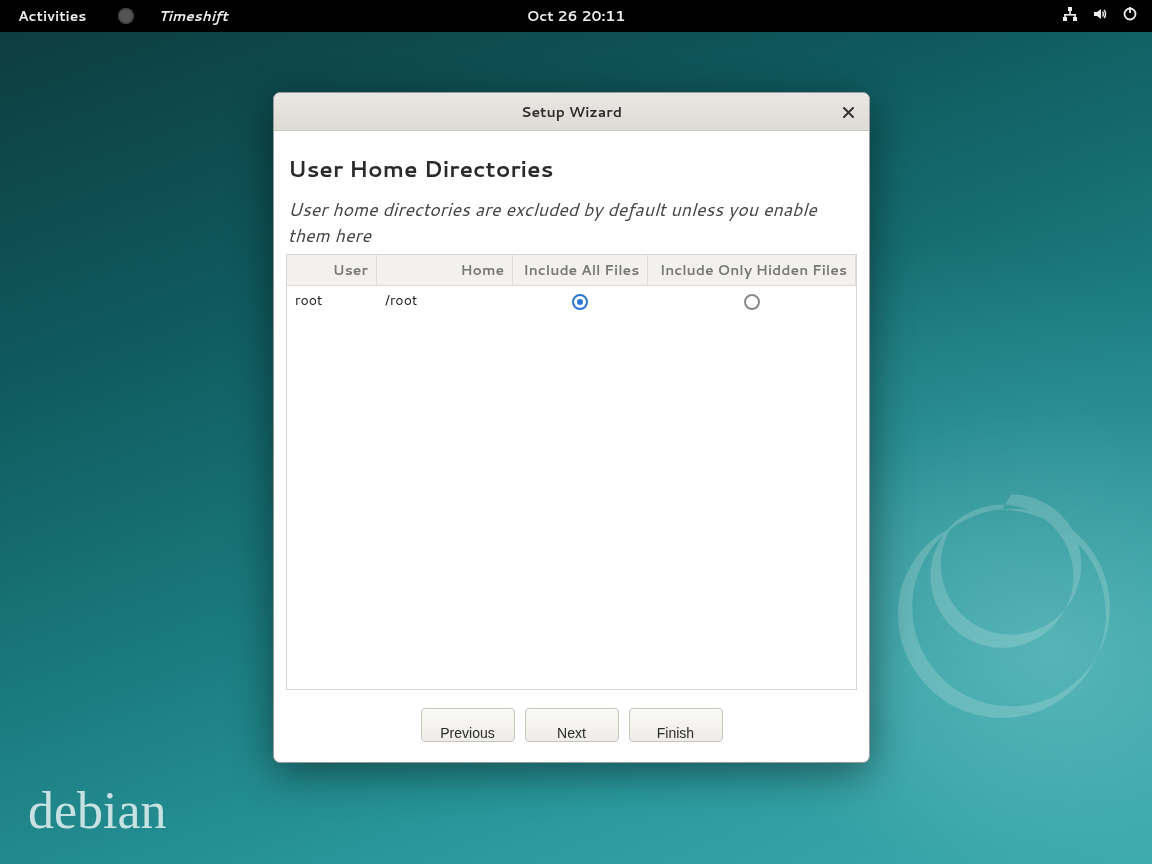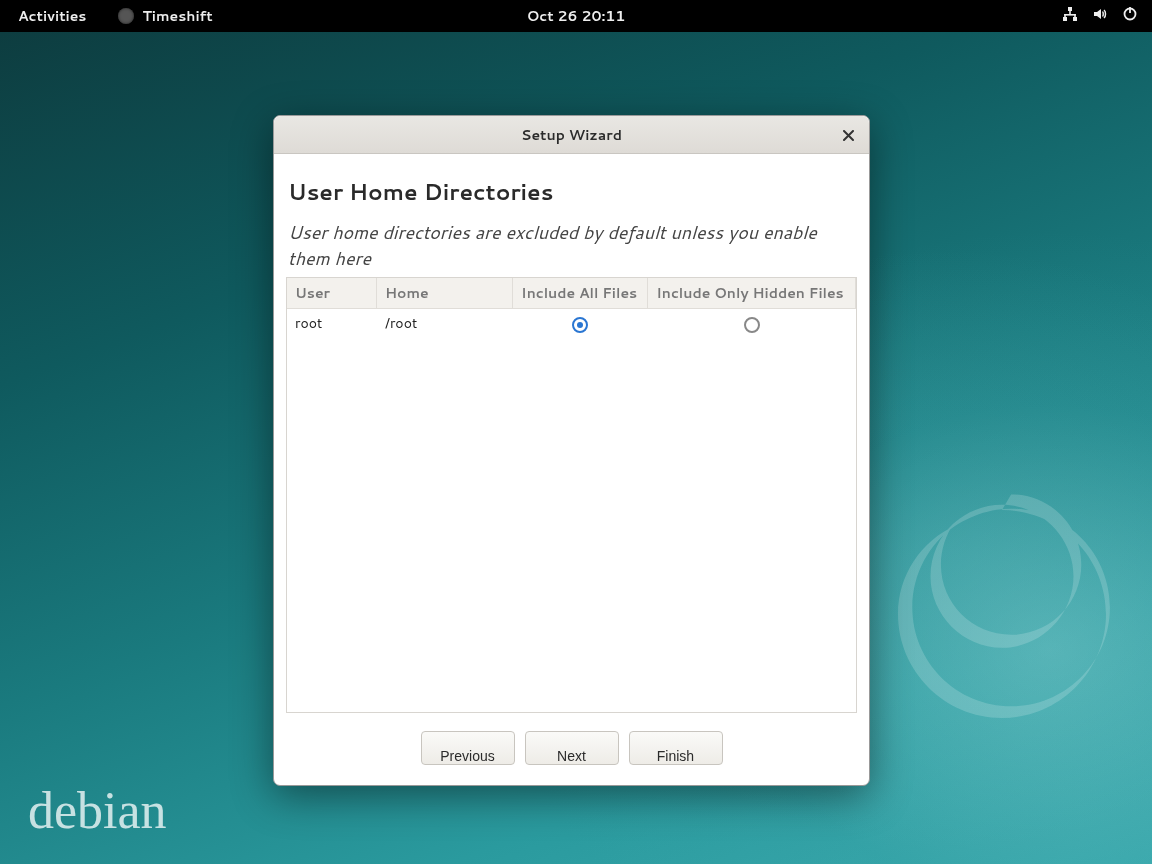--- a/index.html
+++ b/index.html
@@ -11,39 +11,39 @@
     position: relative;
   }
 
   
   .topbar {
     position: absolute; top:0; left:0; right:0; height:32px;
     background:#000; color:#eee; display:flex; align-items:center;
     font-size:14px; font-weight:600; z-index:5;
   }
   .topbar .left { display:flex; align-items:center; gap:32px; padding-left:18px; }
-  .topbar .app { display:flex; align-items:center; gap:8px; font-weight:600;}
+  .topbar .app { display:flex; align-items:center; gap:24px; font-weight:600;font-style:italic;}
   .topbar .app-icon { width:16px; height:16px; background:#555; border-radius:50%; display:inline-block; box-shadow:inset 0 0 3px #222;}
   .topbar .center { position:absolute; left:50%; transform:translateX(-50%); }
   .topbar .right { margin-left:auto; display:flex; align-items:center; gap:14px; padding-right:14px; }
   .topbar svg { fill:#eee; }
 
   
   .swirl {
     position:absolute; right:20px; bottom:120px; width:260px; height:260px; opacity:0.35; z-index:1;
   }
   .wordmark {
     position:absolute; left:28px; bottom:24px; color:rgba(255,255,255,0.75);
     font-size:52px; letter-spacing:0px; font-weight:400; font-family: Georgia, serif;
     z-index:1;
   }
 
   
   .dialog {
-    position:absolute; left:273px; top:115px; width:597px; height:671px;
+    position:absolute; left:273px; top:92px; width:597px; height:671px;
     background:#fff; border:1px solid #999; border-radius:7px;
     box-shadow:0 10px 40px rgba(0,0,0,0.45);
     display:flex; flex-direction:column; z-index:10;
     overflow:hidden;
   }
   .titlebar {
     height:38px; background:linear-gradient(#e9e7e3,#dedbd6);
     border-bottom:1px solid #c9c6c1;
     display:flex; align-items:center; justify-content:center;
     position:relative; font-weight:700; font-size:14px; color:#2b2b2b;
@@ -57,21 +57,21 @@
 
   .content { flex:1; padding:14px 12px 8px 12px; display:flex; flex-direction:column; }
   .heading { font-size:22px; font-weight:700; color:#2a2a2a; margin:8px 2px 12px 2px;}
   .subtext { font-style:italic; font-size:18px; color:#444; margin:0 2px 6px 2px;}
 
   .table-wrap {
     flex:1; border:1px solid #d8d5d0; background:#fff; overflow:hidden;
   }
   table { border-collapse:collapse; width:100%; font-size:14px; }
   thead th {
-    background:#f3f1ed; color:#777; font-weight:600; text-align:left;
+    background:#f3f1ed; color:#777; font-weight:600; text-align:right;
     padding:5px 8px; border-right:1px solid #e0ddd8; border-bottom:1px solid #e0ddd8;
     white-space:nowrap;
   }
   tbody td {
     padding:4px 8px; color:#222; border-right:1px solid transparent;
     white-space:nowrap;
   }
   tbody tr { height:26px; }
   .radio-cell { text-align:center; }
   .radio {

